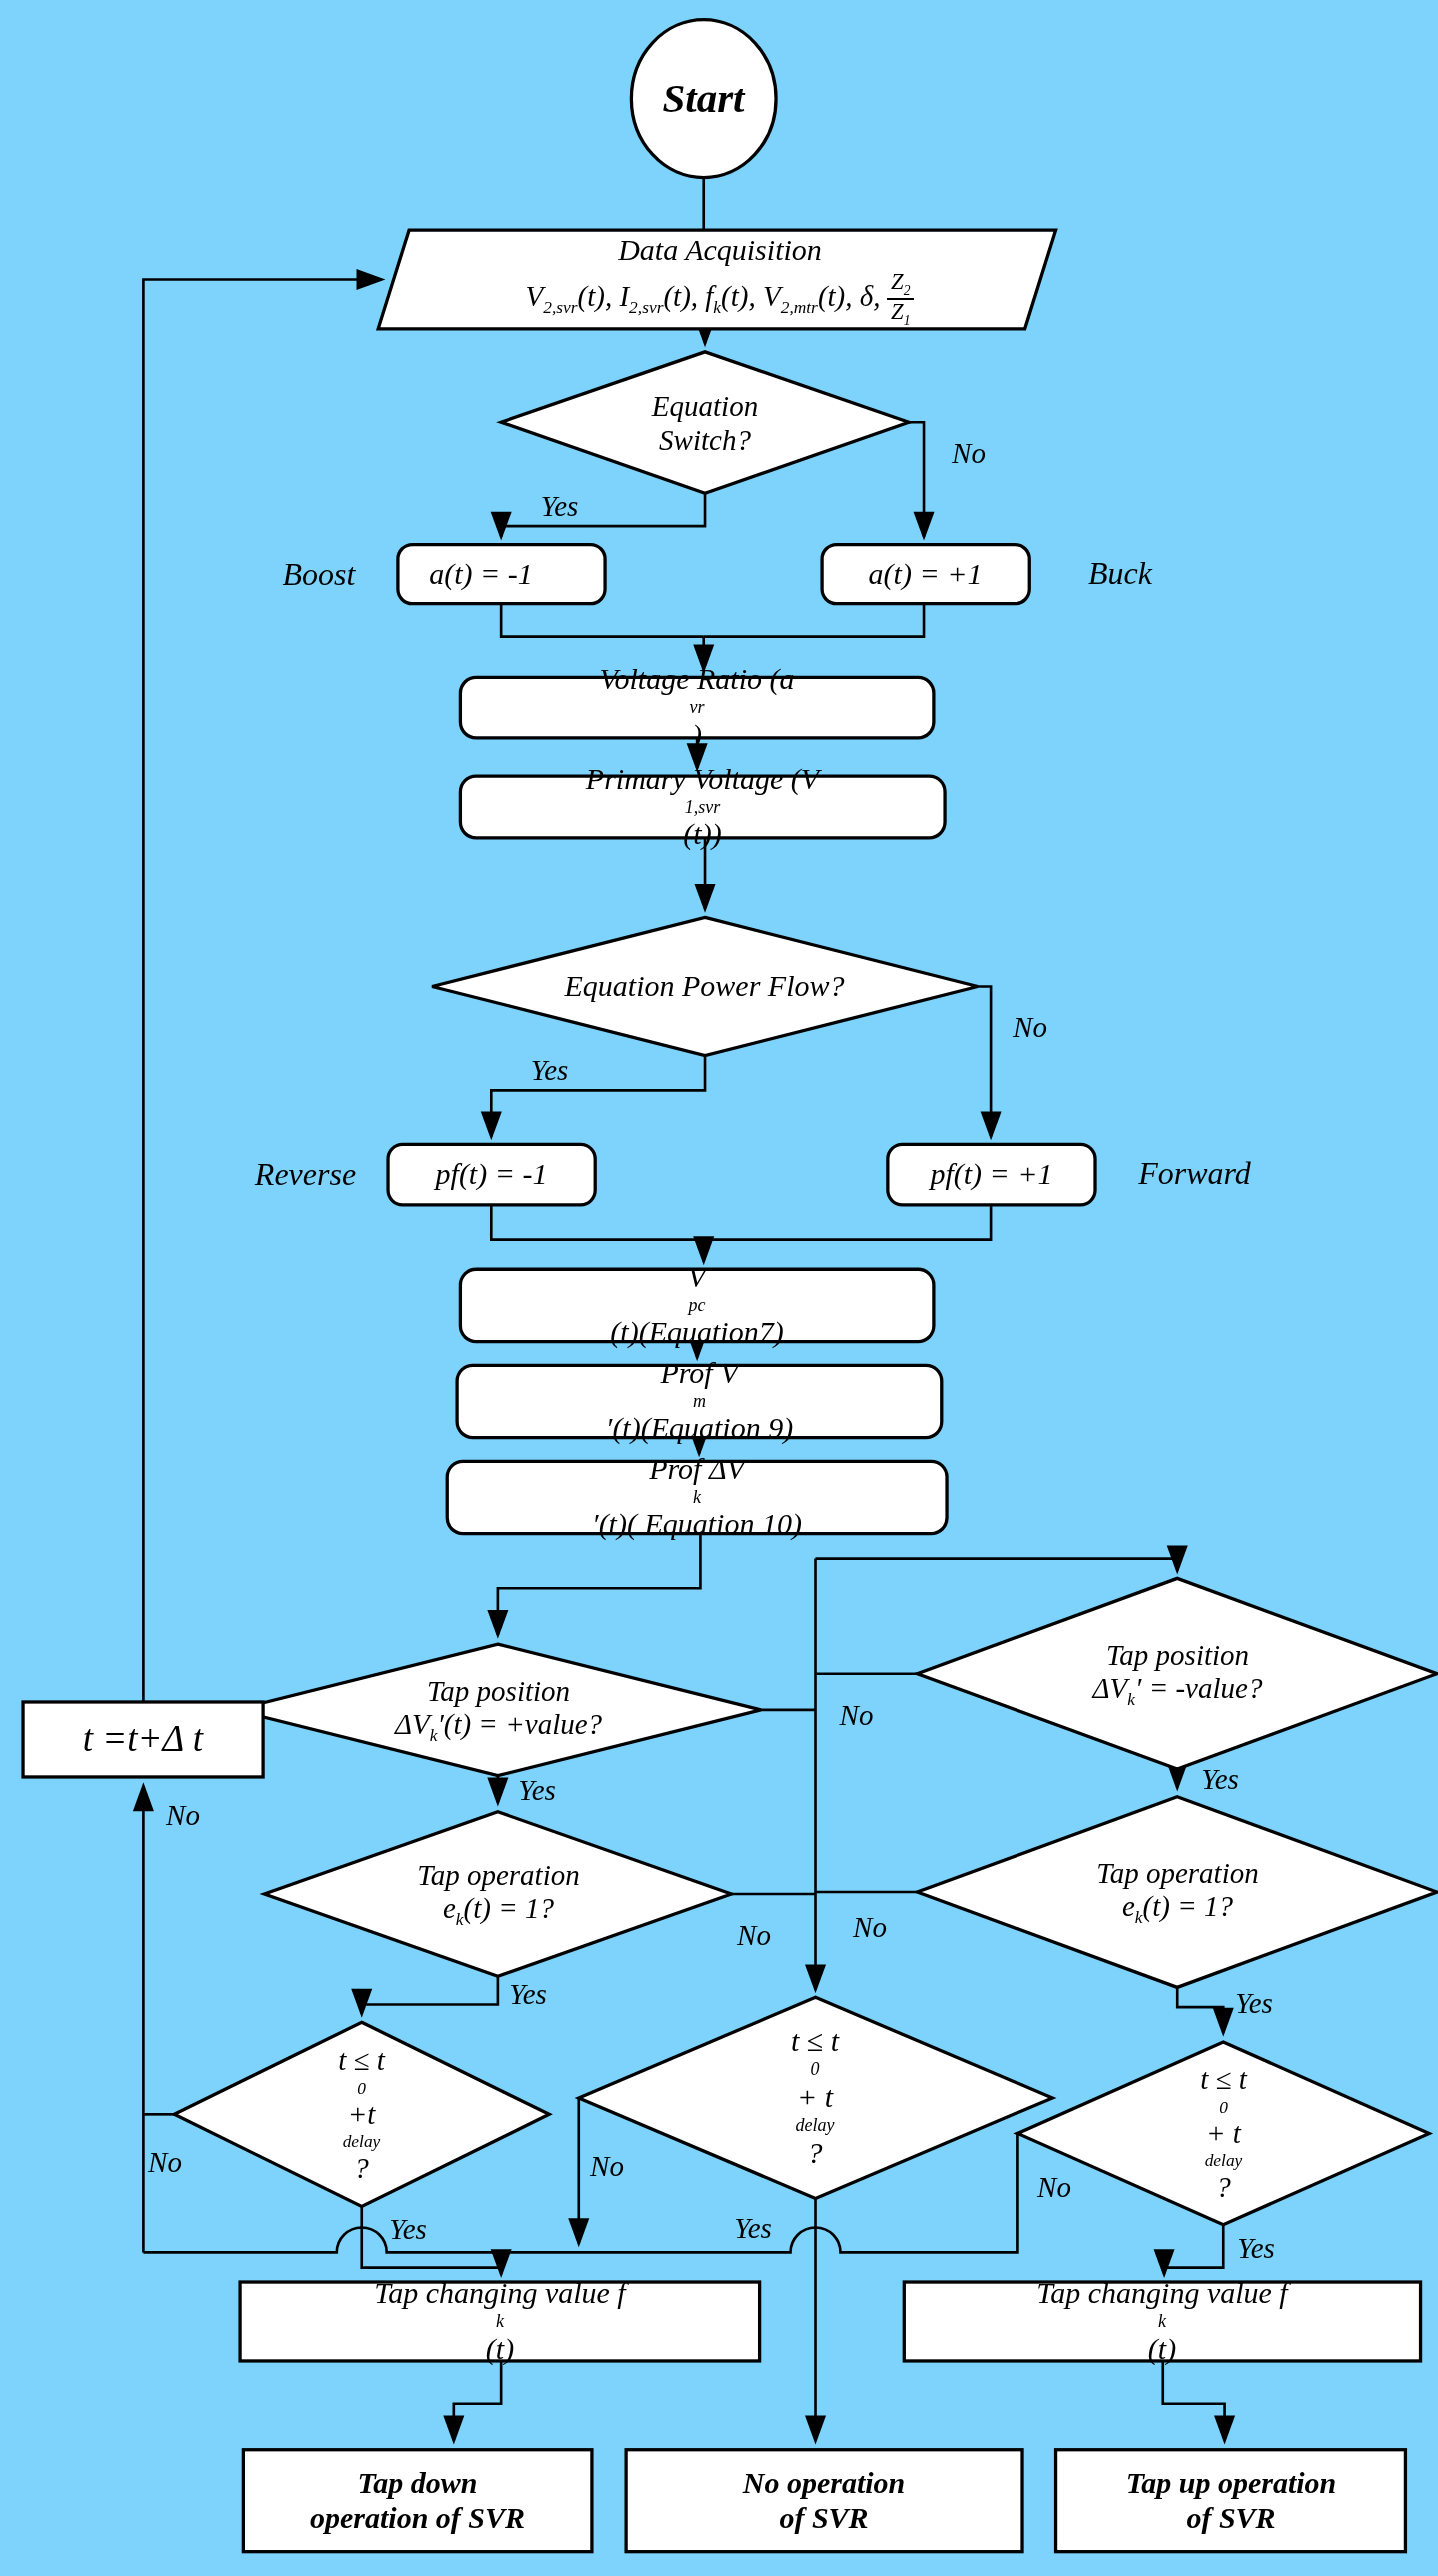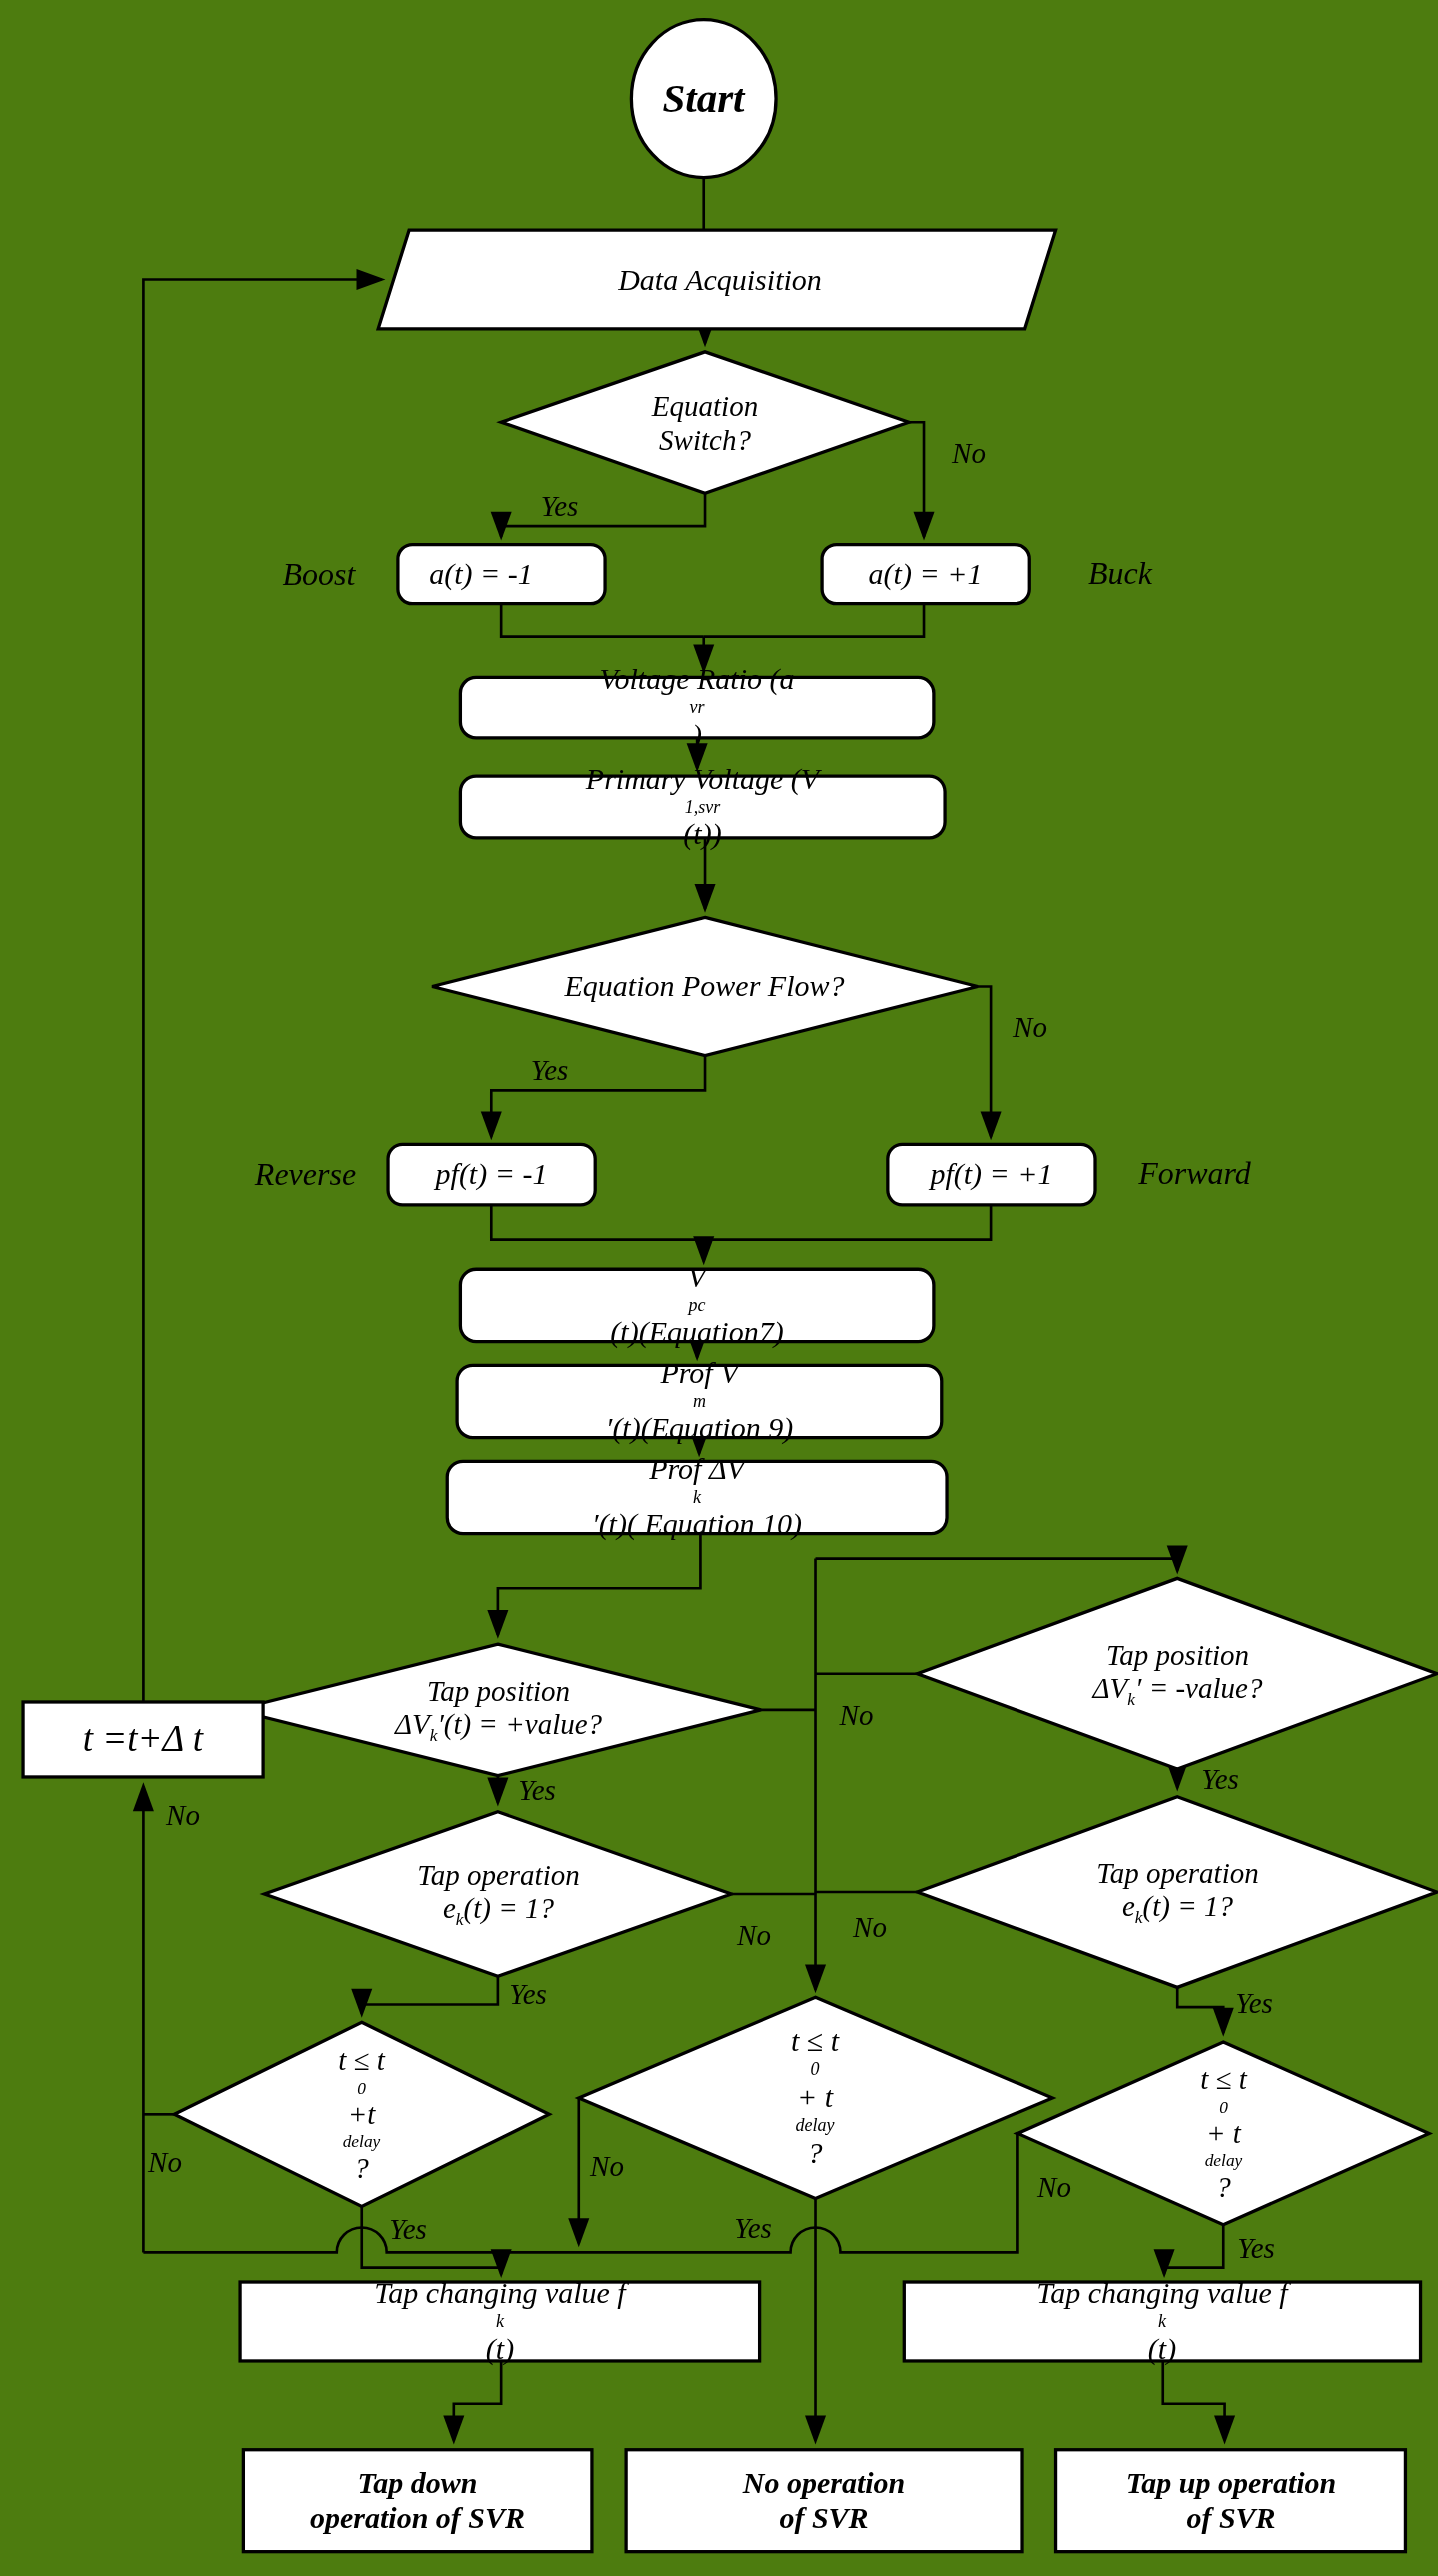--- a/index.html
+++ b/index.html
@@ -1,16 +1,16 @@
 <!DOCTYPE html>
 <html style="font-size:10.5px"><head>
 <meta charset="utf-8">
 <style>
   html,body{margin:0;padding:0;background:#fff;}
-  .canvas{position:relative;width:1439px;height:2576px;background:#4d7c0f;
+  .canvas{position:relative;width:1439px;height:2576px;background:#7dd3fc;
           font-family:"Liberation Serif",serif;font-style:italic;color:#000;overflow:hidden;}
   svg.layer{position:absolute;left:0;top:0;}
   .lbl{position:absolute;display:flex;flex-direction:column;align-items:center;justify-content:center;
        text-align:center;line-height:1.16;}
   .lbl sub{font-size:0.60em;font-style:italic;}
   .big{font-size:30px;}
   .dia{font-size:29px;}
   .branch{font-size:29px;}
   .side{font-size:32px;}
   .boldbox{font-size:30px;font-weight:bold;}
@@ -103,20 +103,27 @@
       <rect x="370" y="3725" width="530" height="155"></rect>
       <rect x="952" y="3725" width="602" height="155"></rect>
       <rect x="1605" y="3725" width="532" height="155"></rect>
     </g>
   </svg>
 
   <div class="lbl start-lbl" style="left:618px;top:63px;width:171px;height:71px;">Start</div>
 
   <div class="lbl" style="left:401px;top:234px;width:638px;height:92px;">
     <div class="big">Data Acquisition</div>
+    <div class="da-line2">
+      <span>V<sub>2,svr</sub>(t), I<sub>2,svr</sub>(t), f<sub>k</sub>(t), V<sub>2,mtr</sub>(t), δ,</span>
+      <span class="frac">
+        <span class="num">Z<sub>2</sub></span>
+        <span class="den">Z<sub>1</sub></span>
+      </span>
+    </div>
   </div>
 
   <div class="lbl dia" style="left:547px;top:367px;width:316px;height:113px;">
     <div>Equation</div>
     <div>Switch?</div>
   </div>
 
   <div class="lbl big" style="left:398px;top:545px;width:166px;height:59px;">a(t) = -1</div>
   <div class="lbl big" style="left:822px;top:545px;width:207px;height:59px;">a(t) = +1</div>
 

